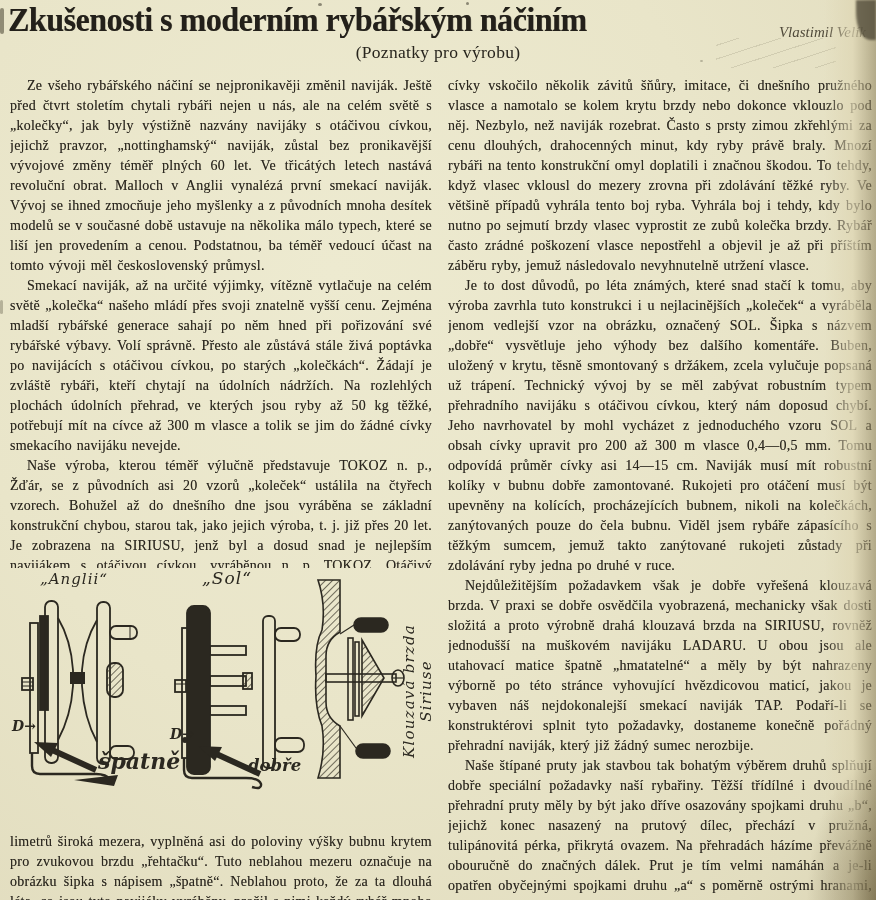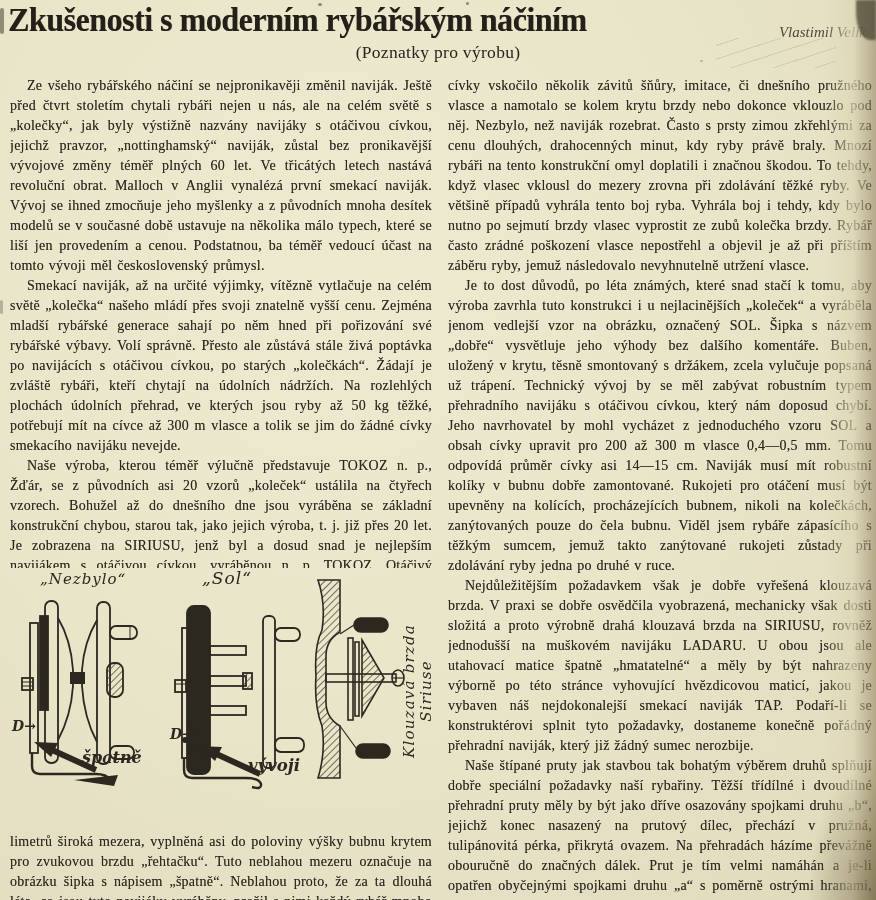--- a/index.html
+++ b/index.html
@@ -35,21 +35,21 @@
   .flow-top { max-height:492px; overflow:hidden; }
   .para-bottom { position:absolute; left:0; top:756px; width:422px; }
   
   .figure { position:absolute; left:0; top:494px; width:422px; height:236px; }
   .fig-label {
     position:absolute; font-family:"DejaVu Serif", serif; font-style:italic;
     color:#2b2820; white-space:nowrap;
   }
   .lbl-sirius { left:30px; top:0px;  font-size:15px; letter-spacing:1px; }
   .lbl-sol    { left:192px; top:-2px; font-size:17px; letter-spacing:1px; }
-  .lbl-bad    { left:72px;  top:178px; font-size:16px; font-weight:700; }
+  .lbl-bad    { left:88px;  top:178px; font-size:22px; font-weight:700; }
   .lbl-good   { left:238px; top:186px; font-size:16.5px; font-weight:700; }
   .lbl-d1     { left:2px;   top:148px; font-size:14px; font-weight:700; }
   .lbl-d2     { left:160px; top:156px; font-size:14px; font-weight:700; }
   .fig-caption {
     position:absolute; left:333px; top:104px; width:150px;
     transform:rotate(-90deg); text-align:center;
     font-family:"DejaVu Serif", serif; font-style:italic; font-size:15px;
     line-height:17px; letter-spacing:1.2px; color:#2b2820; white-space:nowrap;
   }
   
@@ -88,21 +88,21 @@
   <div class="scribble"></div>
 
   <div class="col col-left">
     <div class="flow-top">
       <p class="indent">Ze všeho rybářského náčiní se nejpronikavěji změnil naviják. Ještě před čtvrt stoletím chytali rybáři nejen u nás, ale na celém světě s „kolečky“, jak byly výstižně nazvány navijáky s otáčivou cívkou, jejichž pravzor, „nottinghamský“ naviják, zůstal bez pronikavější vývojové změny téměř plných 60 let. Ve třicátých letech nastává revoluční obrat. Malloch v Anglii vynalézá první smekací naviják. Vývoj se ihned zmocňuje jeho myšlenky a z původních mnoha desítek modelů se v současné době ustavuje na několika málo typech, které se liší jen provedením a cenou. Podstatnou, ba téměř vedoucí účast na tomto vývoji měl československý průmysl.</p>
       <p class="indent">Smekací naviják, až na určité výjimky, vítězně vytlačuje na celém světě „kolečka“ našeho mládí přes svoji znatelně vyšší cenu. Zejména mladší rybářské generace sahají po něm hned při pořizování své rybářské výbavy. Volí správně. Přesto ale zůstává stále živá poptávka po navijácích s otáčivou cívkou, po starých „kolečkách“. Žádají je zvláště rybáři, kteří chytají na údolních nádržích. Na rozlehlých plochách údolních přehrad, ve kterých jsou ryby až 50 kg těžké, potřebují mít na cívce až 300 m vlasce a tolik se jim do žádné cívky smekacího navijáku nevejde.</p>
       <p class="indent">Naše výroba, kterou téměř výlučně představuje TOKOZ n. p., Žďár, se z původních asi 20 vzorů „koleček“ ustálila na čtyřech vzorech. Bohužel až do dnešního dne jsou vyráběna se základní konstrukční chybou, starou tak, jako jejich výroba, t. j. již přes 20 let. Je zobrazena na SIRIUSU, jenž byl a dosud snad je nejlepším navijákem s otáčivou cívkou, vyráběnou n. p. TOKOZ. Otáčivý buben, stejně jako na všech ostatních vzorech „koleček“ (s výjimkou navijáku muškového), je tu nasazen na držák D tak, že mezi ním a bubnem je několik mi-</p>
     </div>
 
     <div class="figure">
-      <span class="fig-label lbl-sirius">„Nezbylo“</span>
+      <span class="fig-label lbl-sirius">„Anglii“</span>
       <span class="fig-label lbl-sol">„Sol“</span>
 
       <svg width="422" height="236" viewBox="0 0 422 236">
         <defs>
           <pattern id="hatch" width="5" height="5" patternUnits="userSpaceOnUse" patternTransform="rotate(45)">
             <rect width="5" height="5" fill="none"></rect>
             <line x1="0" y1="0" x2="0" y2="5" stroke="#3a362a" stroke-width="1.4"></line>
           </pattern>
         </defs>
 
@@ -156,21 +156,21 @@
           <rect x="46" y="42" width="34" height="14" rx="7" fill="#2b2820"></rect>
           <rect x="48" y="168" width="34" height="14" rx="7" fill="#2b2820"></rect>
           <line x1="32" y1="58" x2="46" y2="49" stroke-width="1.2"></line>
           <line x1="32" y1="150" x2="48" y2="172" stroke-width="1.2"></line>
         </g>
       </svg>
 
       <span class="fig-label lbl-d1">D→</span>
       <span class="fig-label lbl-d2">D→</span>
       <span class="fig-label lbl-bad">špatně</span>
-      <span class="fig-label lbl-good">vývoji</span>
+      <span class="fig-label lbl-good">dobře</span>
       <div class="fig-caption">
         <div>Klouzavá brzda</div>
         <div>Siriuse</div>
       </div>
     </div>
 
     <p class="para-bottom">limetrů široká mezera, vyplněná asi do poloviny výšky bubnu krytem pro zvukovou brzdu „řehtačku“. Tuto neblahou mezeru označuje na obrázku šipka s nápisem „špatně“. Neblahou proto, že za ta dlouhá léta, co jsou tyto navijáky vyráběny, prožil s nimi každý rybář mnoho nepříjemných chvil, když mu do té mezery při přeběhnutí</p>
   </div>
 
   <div class="col col-right">

